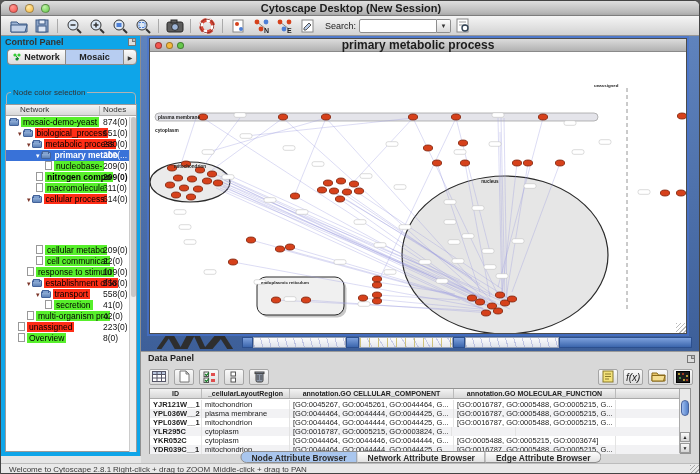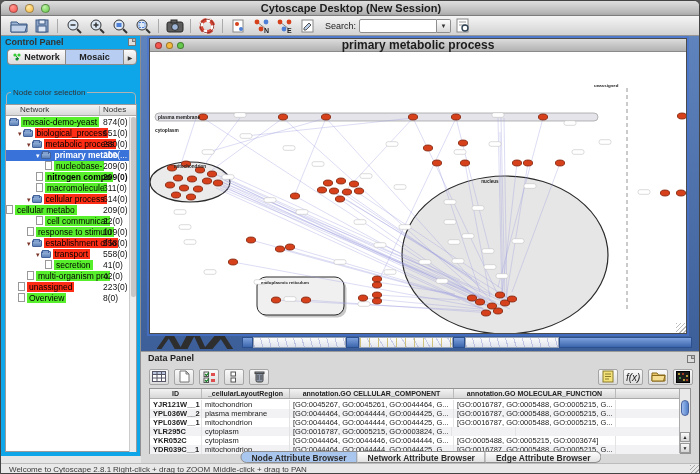--- a/index.html
+++ b/index.html
@@ -318,21 +318,21 @@
       </div>
       <div class="tbody" id="treeBody">
           <div class="trow" style="padding-left: 3px;"><span class="ticon folder"></span><span class="tlabel green">mosaic-demo-yeast</span><span class="tnodes">874(0)</span></div>
           <div class="trow" style="padding-left: 12px;"><span class="tarrow">▾</span><span class="ticon folder"></span><span class="tlabel red">biological_process</span><span class="tnodes">651(0)</span></div>
           <div class="trow" style="padding-left: 21px;"><span class="tarrow">▾</span><span class="ticon folder"></span><span class="tlabel red">metabolic process</span><span class="tnodes">280(0)</span></div>
           <div class="trow sel" style="padding-left: 30px;"><span class="tarrow">▾</span><span class="ticon folder"></span><span class="tlabel ">primary metabo</span><span class="tnodes">209(...</span></div>
           <div class="trow" style="padding-left: 39px;"><span class="ticon file"></span><span class="tlabel green">nucleobase-</span><span class="tnodes">209(0)</span></div>
           <div class="trow" style="padding-left: 30px; font-weight: bold;"><span class="ticon file"></span><span class="tlabel green">nitrogen compo</span><span class="tnodes">209(0)</span></div>
           <div class="trow" style="padding-left: 30px;"><span class="ticon file"></span><span class="tlabel green">macromolecule</span><span class="tnodes">311(0)</span></div>
           <div class="trow" style="padding-left: 21px;"><span class="tarrow">▾</span><span class="ticon folder"></span><span class="tlabel red">cellular process</span><span class="tnodes">614(0)</span></div>
-          <div class="trow" style=""><span class="ticon file"></span><span class="tlabel green">cellular metabo</span><span class="tnodes">209(0)</span></div>
+          <div class="trow" style="padding-left: 30px; margin-top: 40px;"><span class="ticon file"></span><span class="tlabel green">cellular metabo</span><span class="tnodes">209(0)</span></div>
           <div class="trow" style="padding-left: 30px;"><span class="ticon file"></span><span class="tlabel green">cell communicat</span><span class="tnodes">22(0)</span></div>
           <div class="trow" style="padding-left: 21px;"><span class="ticon file"></span><span class="tlabel green">response to stimulu</span><span class="tnodes">109(0)</span></div>
           <div class="trow" style="padding-left: 21px;"><span class="tarrow">▾</span><span class="ticon folder"></span><span class="tlabel red">establishment of lo</span><span class="tnodes">558(0)</span></div>
           <div class="trow" style="padding-left: 30px;"><span class="tarrow">▾</span><span class="ticon folder"></span><span class="tlabel red">transport</span><span class="tnodes">558(0)</span></div>
           <div class="trow" style="padding-left: 39px;"><span class="ticon file"></span><span class="tlabel green">secretion</span><span class="tnodes">41(0)</span></div>
           <div class="trow" style="padding-left: 21px;"><span class="ticon file"></span><span class="tlabel green">multi-organism pro</span><span class="tnodes">42(0)</span></div>
           <div class="trow" style="padding-left: 12px;"><span class="ticon file"></span><span class="tlabel red">unassigned</span><span class="tnodes">223(0)</span></div>
           <div class="trow" style="padding-left: 12px;"><span class="ticon file"></span><span class="tlabel green">Overview</span><span class="tnodes">8(0)</span></div>
         </div>
       <div class="tscroll">

